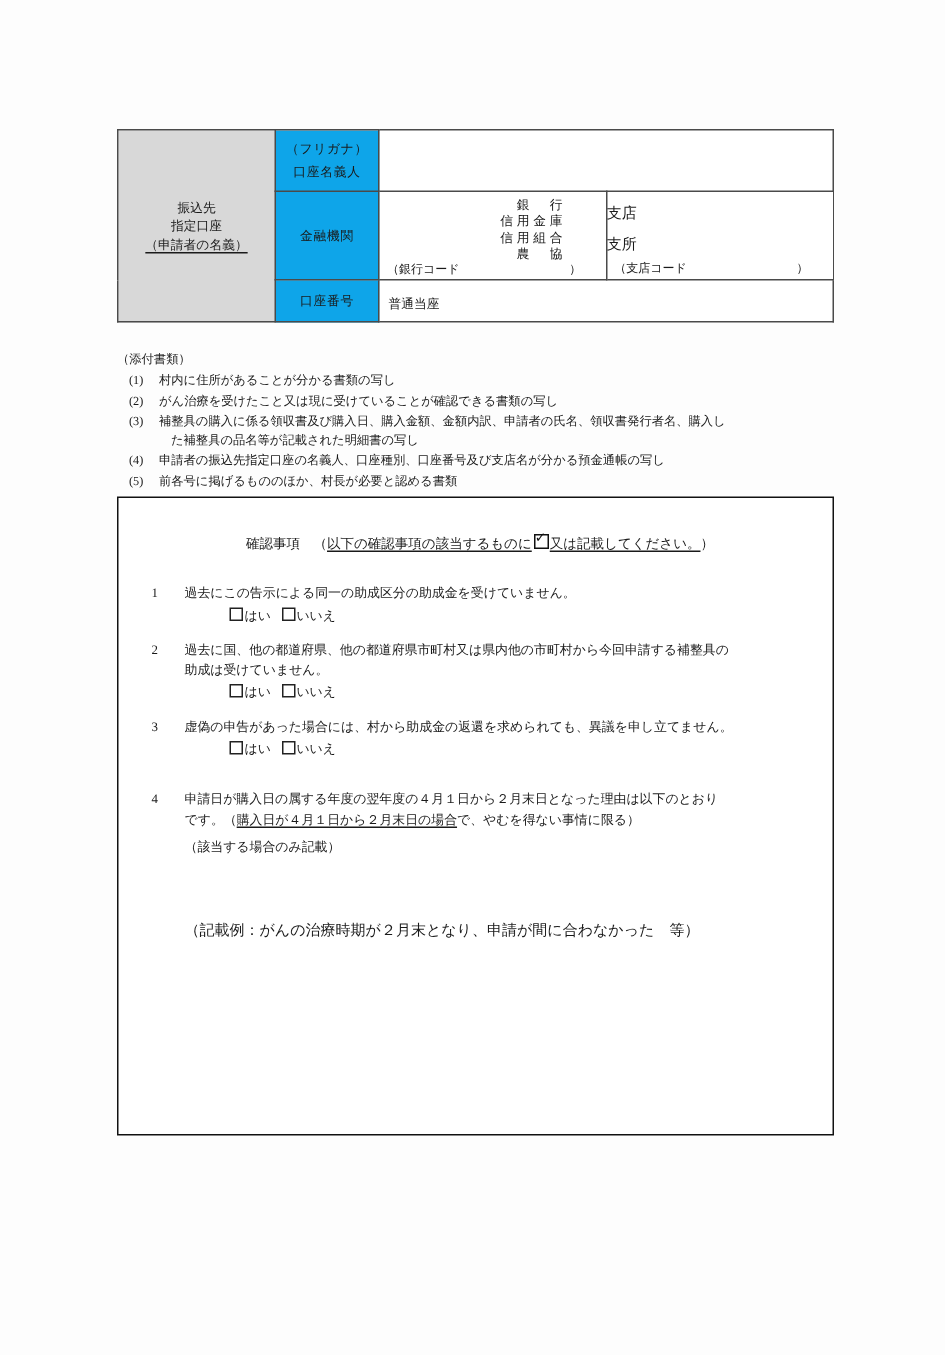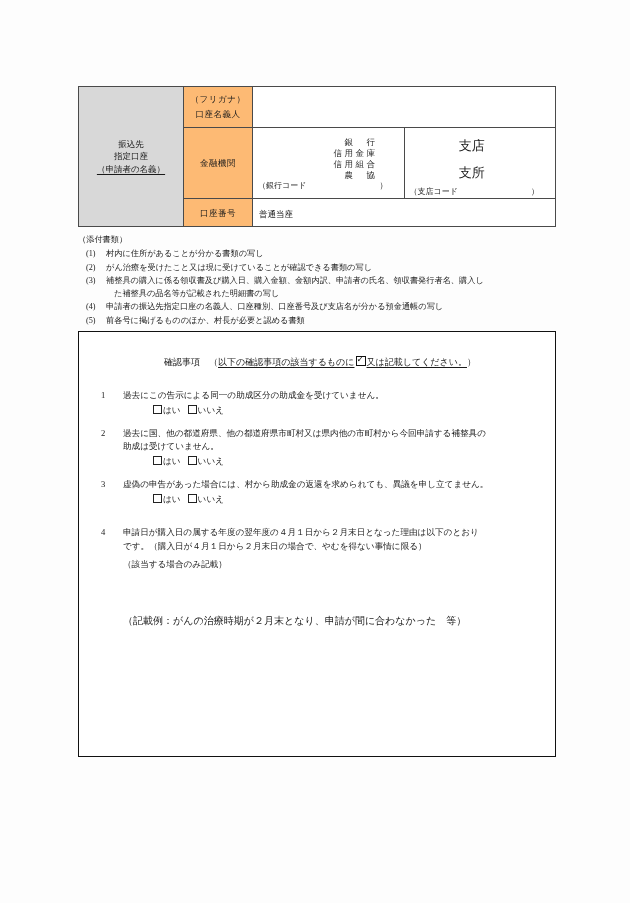--- a/index.html
+++ b/index.html
@@ -33,21 +33,21 @@
     table-layout: fixed;
   }
   .bank-table td {
     border: 1px solid #4a4a4a;
     font-size: 8.5px;
     line-height: 1.45;
     padding: 0;
     vertical-align: middle;
   }
   .cell-head {
-    background: #fdba74;
+    background: #0ea5e9;
     text-align: center;
     font-size: 8.5px;
     letter-spacing: .5px;
   }
   .cell-head-main {
     background: #d8d8d8;
     text-align: center;
     width: 104px;
     font-size: 8.5px;
     line-height: 1.7;
@@ -88,25 +88,25 @@
     line-height: 1.2;
   }
   .code-line .paren-close {
     margin-left: auto;
     padding-right: 12px;
   }
   .branch-cell {
     position: relative;
   }
   .branch-kinds {
-    text-align: center;
+    text-align: left;
     padding-right: 16px;
     padding-top: 4px;
     line-height: 2.1;
-    font-size: 13px;
+    font-size: 10px;
   }
   .acct-type {
     padding: 3px 0 0 6px;
     font-size: 8.5px;
   }
 
   
   .attach {
     position: absolute;
     left: 78px;
@@ -194,20 +194,21 @@
     height: 7px;
     border: 1px solid #222;
     background: #fff;
     vertical-align: -1px;
     margin-right: 1px;
   }
   .opt-gap { display: inline-block; width: 7px; }
 
   .q4 { margin-top: 20px; }
   .q4 .u {
+    text-decoration: underline;
     text-underline-offset: 2px;
     margin-top: 19px;
   }
   .q4-note { margin-left: 22px; margin-top: 5px; }
   .example-line {
     margin-top: 42px;
     margin-left: 14px;
     font-size: 10px;
     padding-left: 8px;
   }

